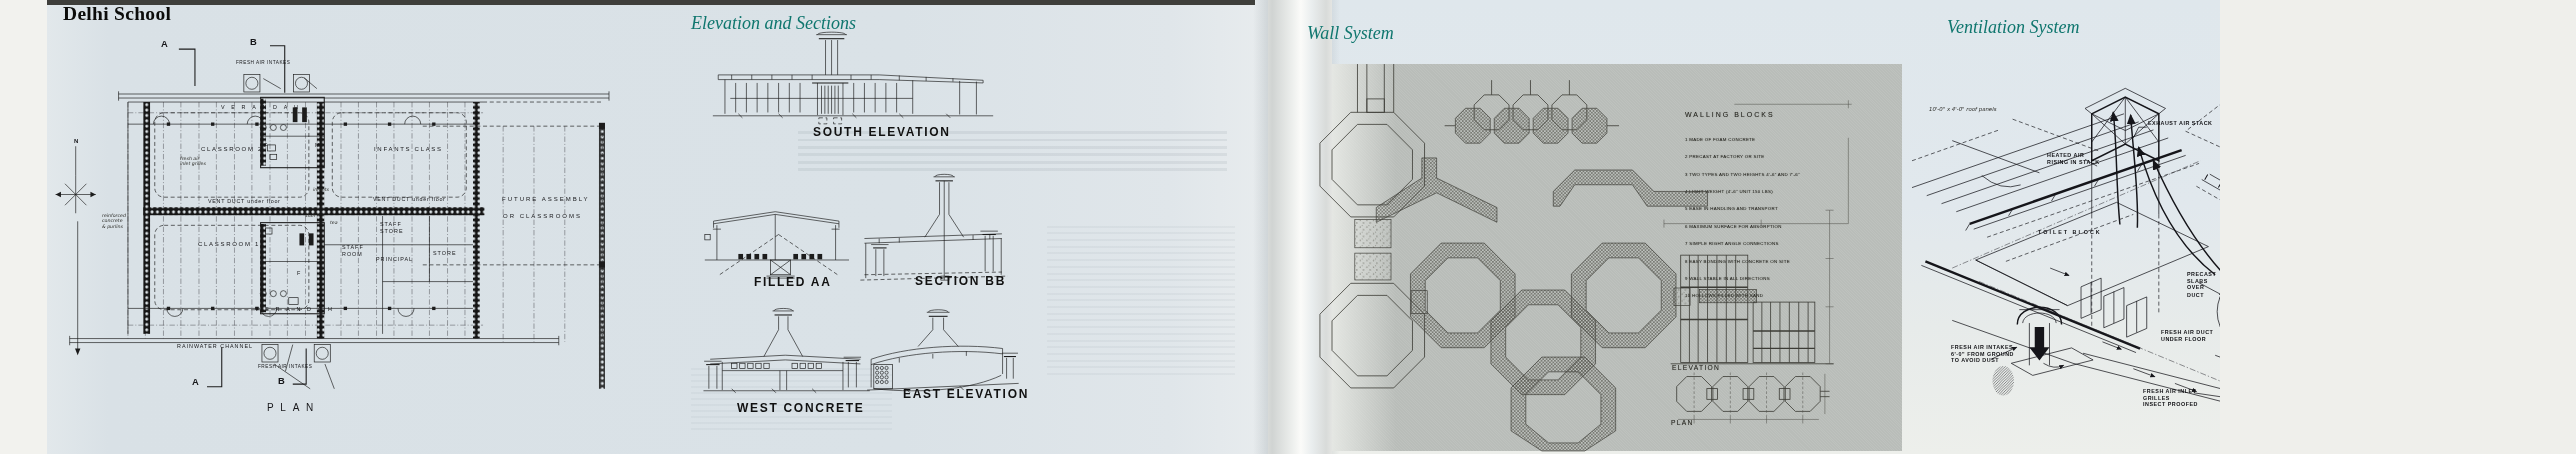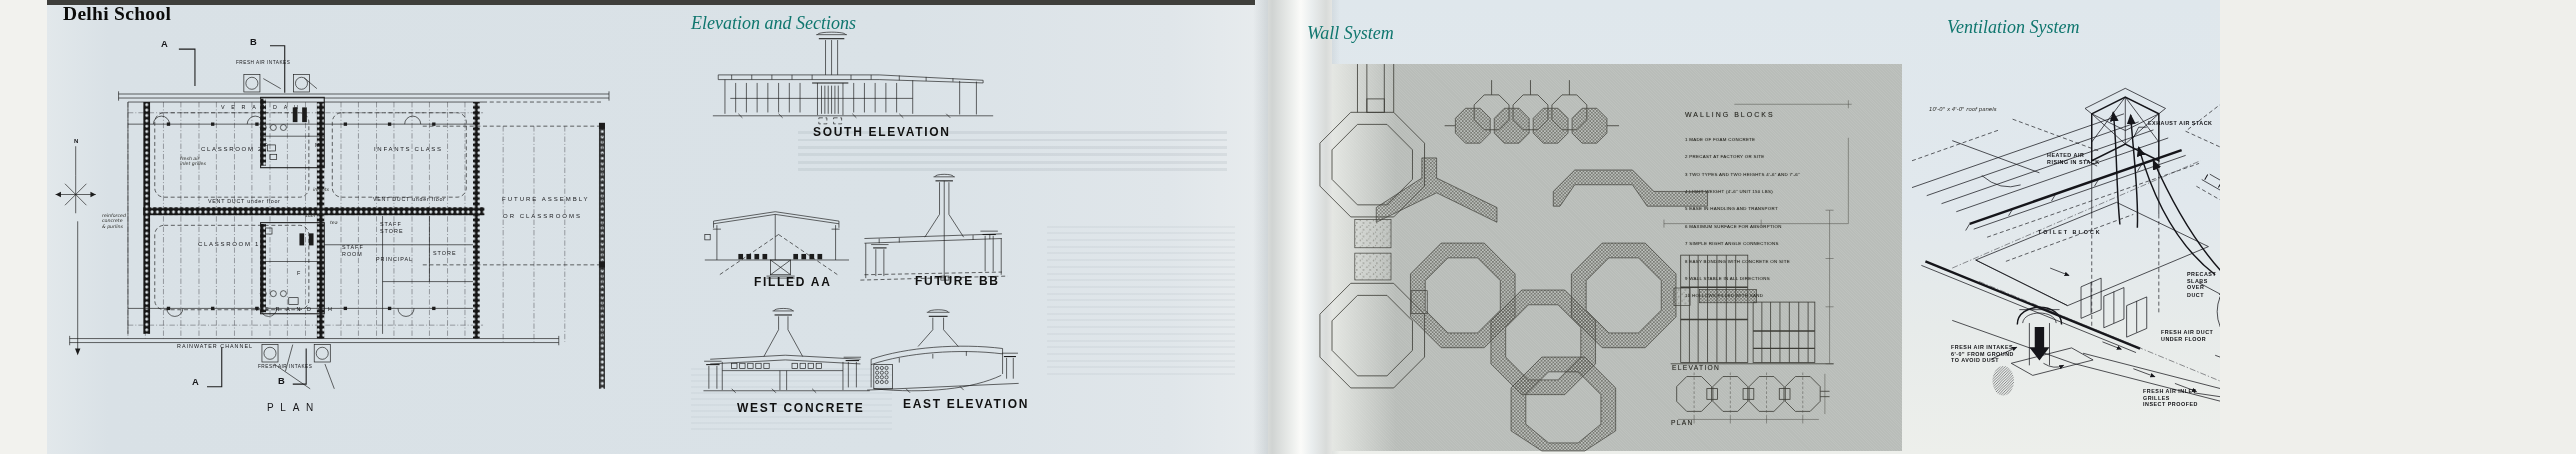--- a/index.html
+++ b/index.html
@@ -465,23 +465,23 @@
       <line class="k15" x1="486" y1="512" x2="504" y2="512"></line>
         <path class="k" d="M483 507 L507 507"></path>
       <line class="k" x1="282" y1="562" x2="508" y2="552"></line>
       <line class="k" x1="340" y1="560" x2="346" y2="566"></line>
         <line class="k" x1="420" y1="556" x2="426" y2="562"></line>
     </g>
   </svg>
 
   <div class="lbl elev" style="left:813px;top:129px;">SOUTH ELEVATION</div>
   <div class="lbl elev" style="left:754px;top:279px;">FILLED AA</div>
-  <div class="lbl elev" style="left:915px;top:278px;">FUTURE BB</div>
+  <div class="lbl elev" style="left:915px;top:278px;">SECTION BB</div>
   <div class="lbl elev" style="left:737px;top:405px;">WEST CONCRETE</div>
-  <div class="lbl elev" style="left:903px;top:401px;">EAST ELEVATION</div>
+  <div class="lbl elev" style="left:903px;top:391px;">EAST ELEVATION</div>
 
   <div class="title-it" style="left:1307px;top:23px;">Wall System</div>
 
   <div class="photo">
     <div class="hl"></div>
     <svg style="left:0;top:0;" width="570" height="387" viewBox="0 0 850 577">
       <defs>
         <pattern id="xh" width="5" height="5" patternUnits="userSpaceOnUse">
           <path d="M0 5 L5 0 M0 0 L5 5" stroke="#57574e" stroke-width=".8" fill="none"></path>
         </pattern>

